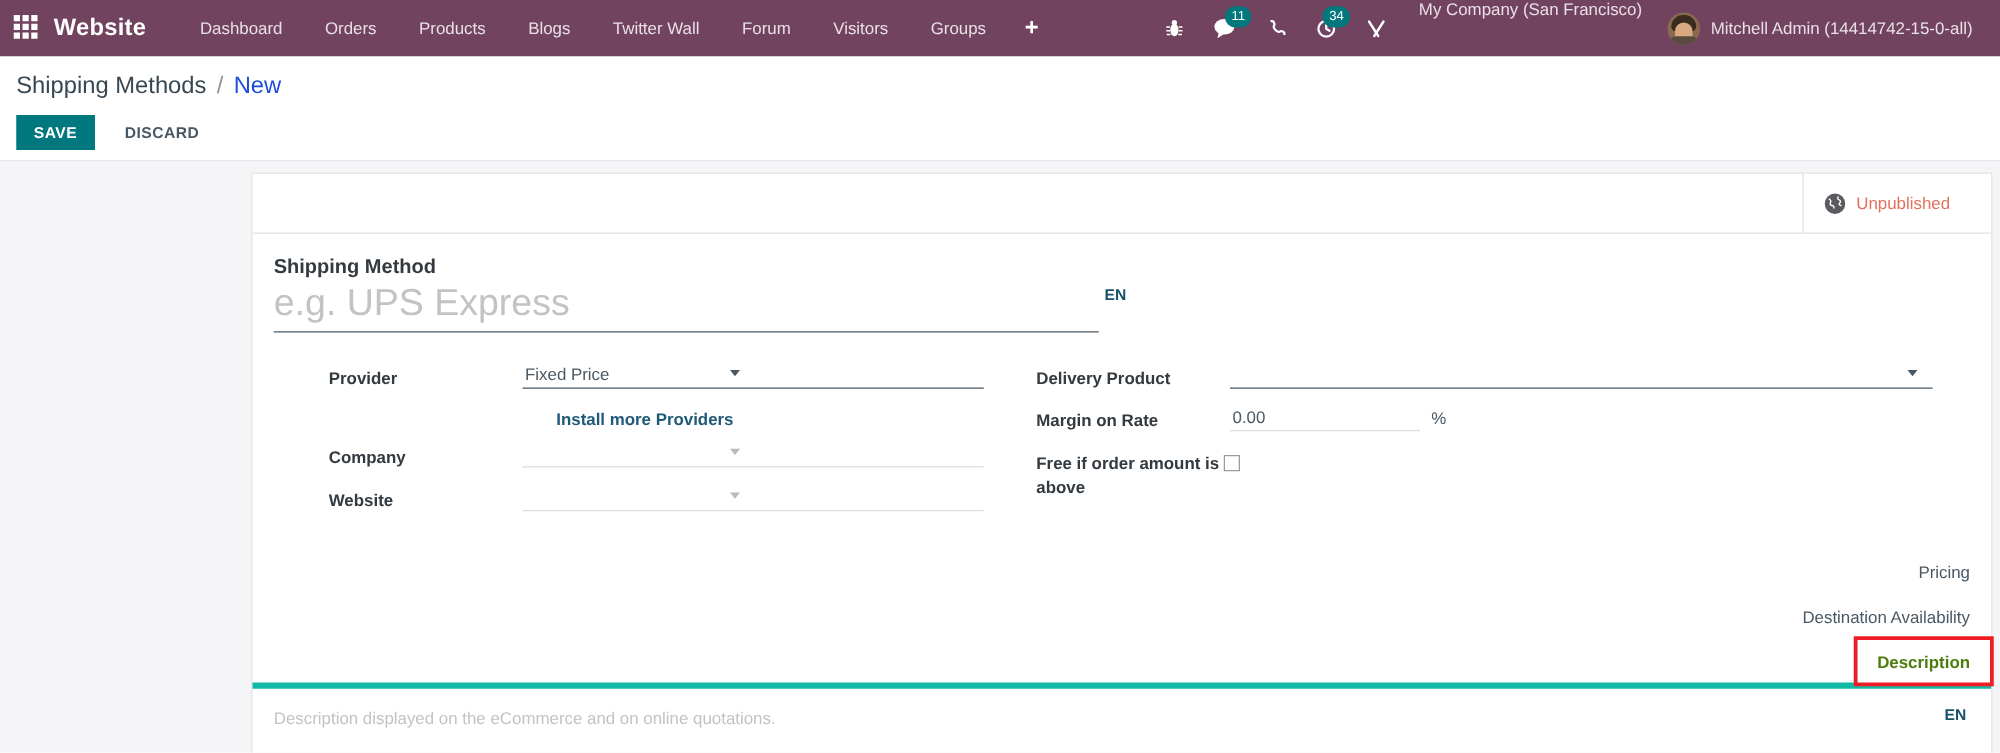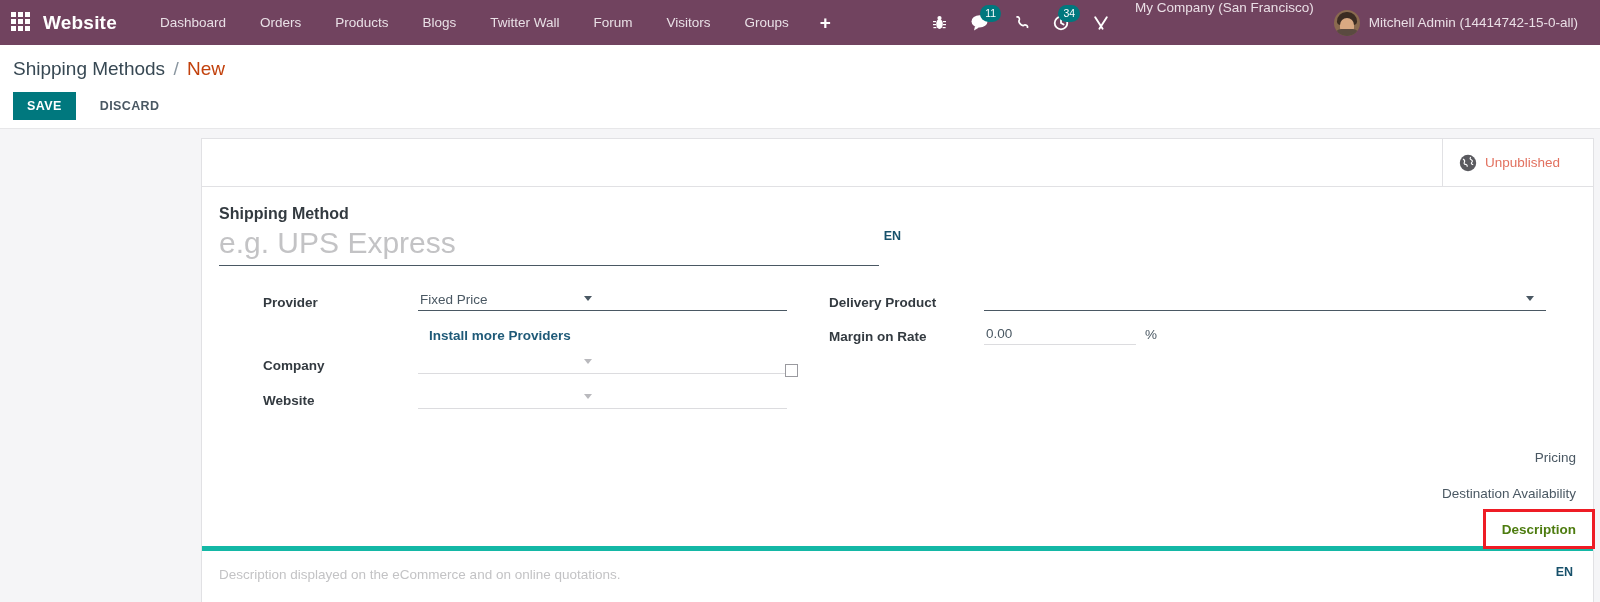--- a/index.html
+++ b/index.html
@@ -81,21 +81,21 @@
   
   .control-panel {
     background: #ffffff; width: 1600px;
     padding: 11px 0 0 0;
     border-bottom: 1px solid #e7e7e9;
     height: 84px;
   }
   .breadcrumb { padding-left: 13px; font-size: 19px; line-height: 26px; }
   .breadcrumb .crumb-link { color: #374853; cursor: pointer; }
   .breadcrumb .crumb-sep { color: #8a96a0; padding: 0 3px; }
-  .breadcrumb .crumb-active { color: #c2410c; }
+  .breadcrumb .crumb-active { color: #1d4ed8; }
   .cp-buttons { padding-left: 13px; margin-top: 10px; display: flex; align-items: center; }
   .btn-save {
     background: #00787e; color: #ffffff;
     font-size: 12.5px; font-weight: bold; letter-spacing: .4px;
     border: none; padding: 7px 14px; cursor: pointer;
     text-transform: uppercase;
   }
   .btn-discard {
     background: transparent; color: #4a5863;
     font-size: 12.5px; font-weight: bold; letter-spacing: .4px;
@@ -171,21 +171,21 @@
   }
   .caret-faint {
     position: absolute; right: 195px; top: 8px;
     width: 0; height: 0; border-left: 4.5px solid transparent;
     border-right: 4.5px solid transparent; border-top: 5px solid #b9b9bd;
     pointer-events: none;
   }
   .install-link {
     color: #1f5a78; font-size: 13.5px; font-weight: bold;
     text-decoration: none; cursor: pointer; display: inline-block;
-    margin: 9px 0 8px 11px;
+    margin: 9px 0 8px 27px;
     text-align: right;
   }
 
   .inp-wide {
     width: 562px; border: none; border-bottom: 1px solid #4a5863;
     background: transparent; font-size: 13.5px; color: #4a5863;
     padding: 2px 18px 3px 2px; outline: none; appearance: none;
     font-family: "Liberation Sans", sans-serif; cursor: pointer; display: block;
   }
   .caret-wide {
@@ -407,20 +407,21 @@
 
           <div class="f-row" style="margin-top:5px">
             <div class="f-label">Margin on Rate</div>
             <div class="f-val" style="display:flex;align-items:center;">
               <input class="inp-num" type="text" value="0.00" style="">
               <span class="pct-sign">%</span>
             </div>
           </div>
 
           <div class="f-row" style="margin-top:5px">
+            <div class="f-label" style="width:150px;flex:0 0 150px">Free if order amount is above</div>
             <div class="f-val">
               <span class="chk"></span>
             </div>
           </div>
 
         </div>
       </div>
     </div>
 
     <div class="notebook">

